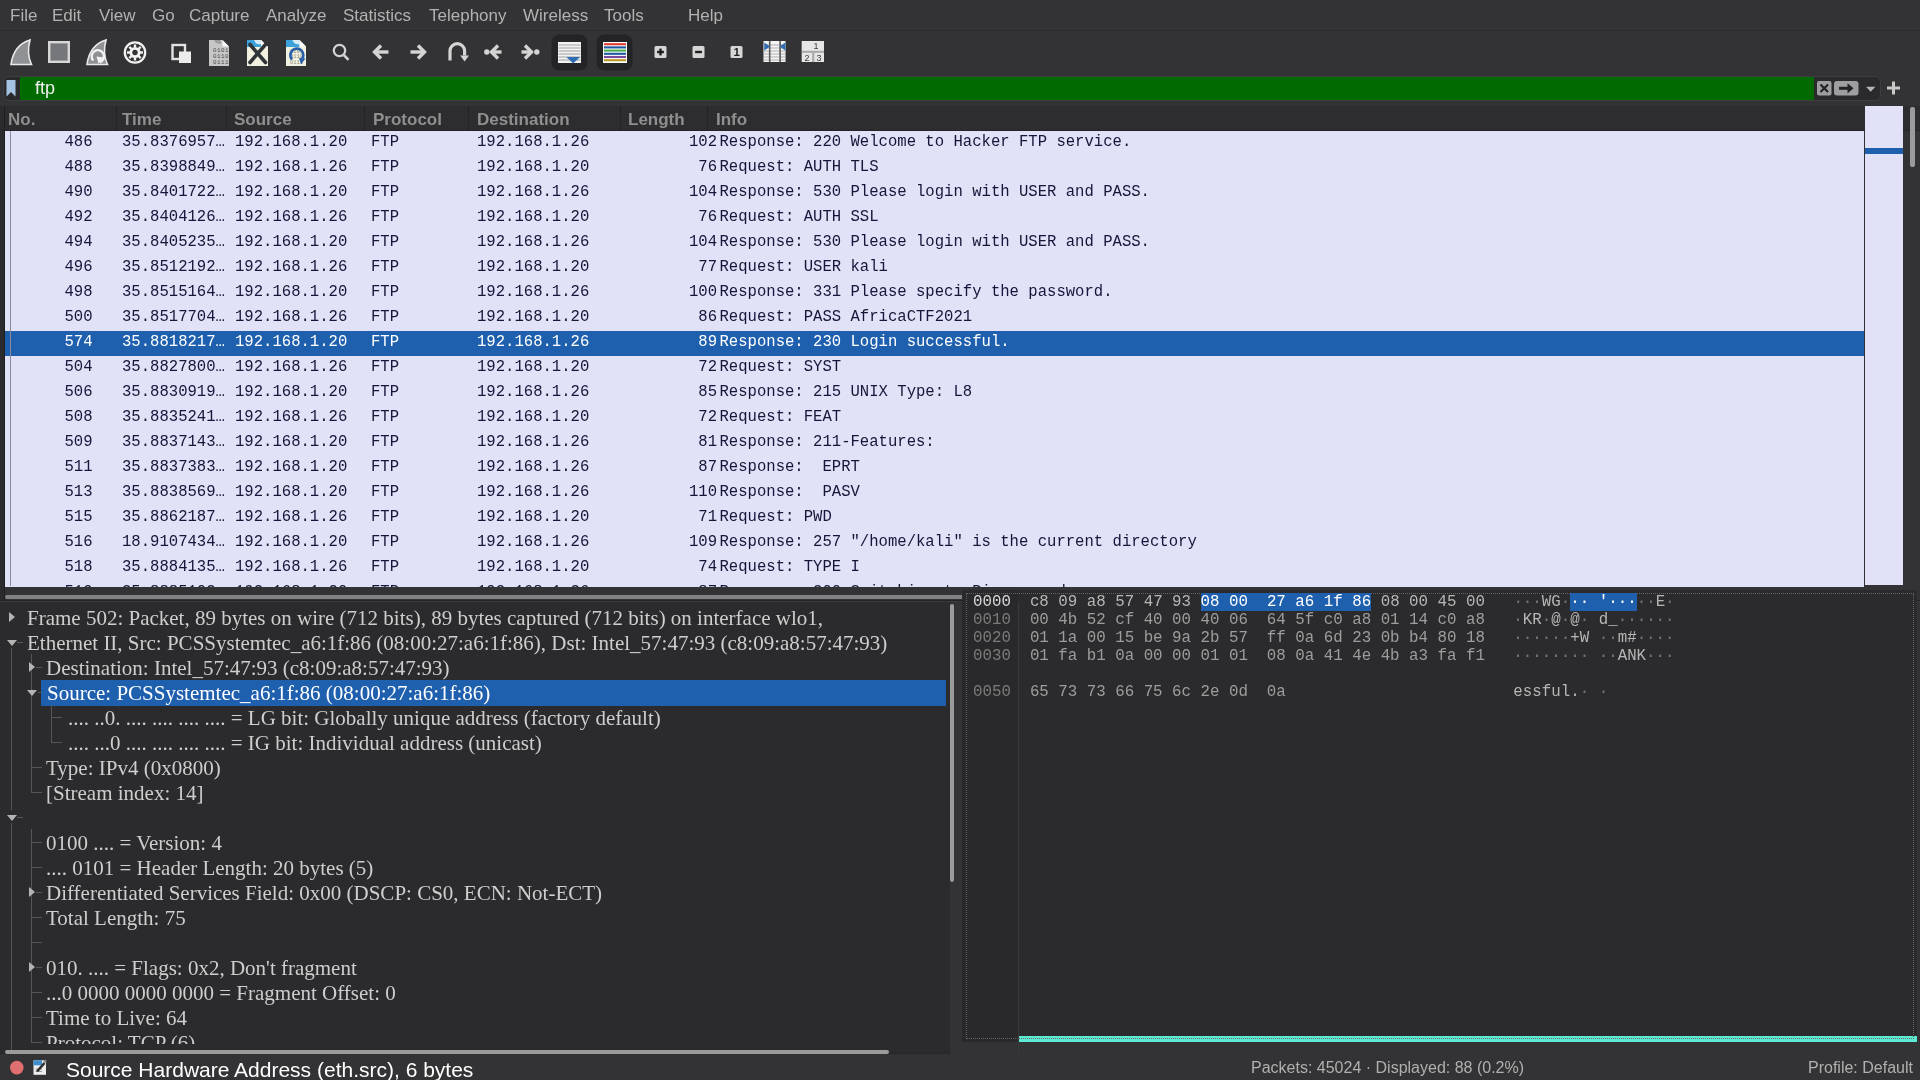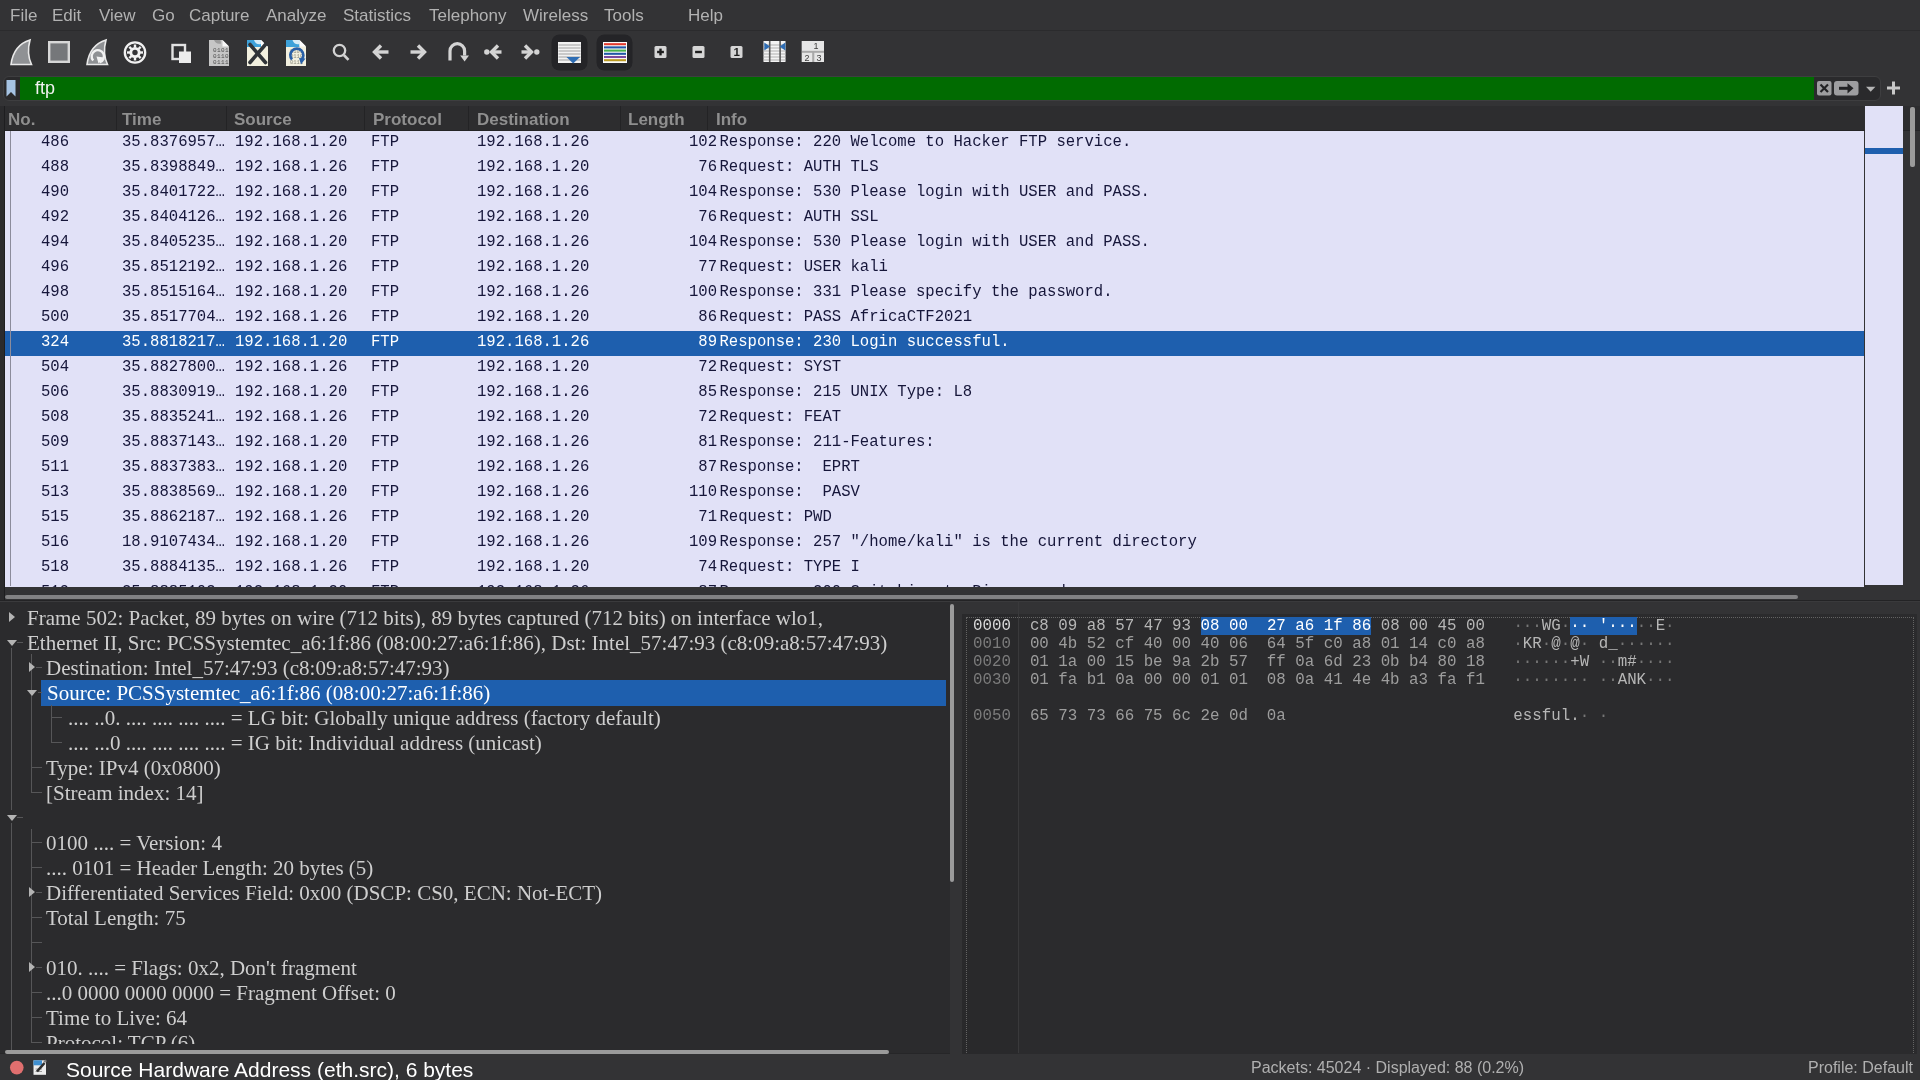--- a/index.html
+++ b/index.html
@@ -14,21 +14,21 @@
 #filterbar{position:absolute;top:72px;left:0;width:1920px;height:34px;background:#333335}
 #filterwrap{position:absolute;top:4px;left:3px;width:1878px;height:25px;background:#2a2a2c;border:1px solid #3e3e40;border-radius:6px}
 #filtergreen{position:absolute;top:5px;left:20px;width:1794px;height:23px;background:#016b01;color:#f2f2f2;font-size:18px;line-height:23px}
 #filtergreen span{margin-left:15px}
 
 #plheader{position:absolute;top:106px;left:0;width:1920px;height:25px;background:#2d2d2f;border-bottom:1px solid #242426}
 #plheader span{position:absolute;top:0;height:25px;line-height:28px;color:#8f8f8f;font-size:17px;font-weight:600}
 #plheader i{position:absolute;top:0;width:1px;height:25px;background:#232325}
 .prow{position:absolute;left:5px;width:1859px;height:25px;background:#e1e1f7;font-family:"Liberation Mono",monospace;font-size:15.6px;color:#16163a;white-space:pre}
 .prow span{position:absolute;top:-1px;height:25px;line-height:25px}
-.prow .no{left:36px;width:75px;text-align:left}
+.prow .no{left:36px;width:75px;text-align:center}
 .prow .tm{left:117px}
 .prow .sr{left:230px}
 .prow .pr{left:366px}
 .prow .ds{left:472px}
 .prow .ln{left:631px;width:81px;text-align:right}
 .prow .in{left:714.5px}
 .prow.sel{background:#1e5fae;color:#fff;height:26px}
 
 #minimap{position:absolute;top:106px;left:1865px;width:38px;height:479px;background:#e1e1f7}
 #minimapline{position:absolute;top:148px;left:1865px;width:38px;height:6px;background:#1e5fae}
@@ -38,21 +38,21 @@
 #details{position:absolute;top:602px;left:0;width:950px;height:452px;background:#2b2b2d;overflow:hidden;border-bottom:1px solid #262628}
 .dline{position:absolute;left:0;width:956px;height:25px;line-height:25px;font-family:Liberation Serif, serif;font-size:21px;color:#cecece;white-space:pre}
 .dsel{position:absolute;left:41px;width:905px;height:26px;background:#1e5fae}
 .tri{position:absolute;width:0;height:0}
 .trir{border-left:6.5px solid #b4b4b4;border-top:5.5px solid transparent;border-bottom:5.5px solid transparent}
 .trid{border-top:6.5px solid #b4b4b4;border-left:5.5px solid transparent;border-right:5.5px solid transparent}
 .guide{position:absolute;background:#565658}
 #dvscroll{position:absolute;top:604px;left:950px;width:4px;height:278px;background:#9b9b9b;border-radius:2px}
 #dhscroll{position:absolute;top:1050px;left:5px;width:884px;height:4px;background:#9b9b9b;border-radius:2px}
 
-#hexpane{position:absolute;top:614px;left:962px;width:955px;height:452px;background:#2b2b2d;border-bottom:1px solid #5eead4}
+#hexpane{position:absolute;top:590px;left:962px;width:955px;height:452px;background:#2b2b2d;border-bottom:6px solid #5eead4}
 #hexfocus{position:absolute;top:3px;left:4px;width:948px;height:446px;border:1px dotted #636363}
 .hline{position:absolute;left:11px;height:18px;line-height:18px;font-family:"Liberation Mono",monospace;font-size:15.8px;color:#9d9d9d;white-space:pre}
 .hline .off{color:#7b7b7b}
 .hline .hl{background:#1e5fae;color:#fff}
 .hline .dt{color:#767676}
 .hline .br{color:#b6b6b6}
 #hexline{position:absolute;top:602px;left:1018px;width:1px;height:451px;background:#39393b}
 
 #statusbar{position:absolute;top:1054px;left:0;width:1920px;height:26px;background:#333335;color:#b0b0b0;font-size:16px}
 </style>
@@ -259,21 +259,21 @@
 <div style="position:absolute;top:106px;left:4px;width:1px;height:494px;background:#1e1e20"></div>
 <div id="rows">
 <div class="prow" style="top:131px"><span class="no">486</span><span class="tm">35.8376957…</span><span class="sr">192.168.1.20</span><span class="pr">FTP</span><span class="ds">192.168.1.26</span><span class="ln">102</span><span class="in">Response: 220 Welcome to Hacker FTP service.</span></div>
 <div class="prow" style="top:156px"><span class="no">488</span><span class="tm">35.8398849…</span><span class="sr">192.168.1.26</span><span class="pr">FTP</span><span class="ds">192.168.1.20</span><span class="ln">76</span><span class="in">Request: AUTH TLS</span></div>
 <div class="prow" style="top:181px"><span class="no">490</span><span class="tm">35.8401722…</span><span class="sr">192.168.1.20</span><span class="pr">FTP</span><span class="ds">192.168.1.26</span><span class="ln">104</span><span class="in">Response: 530 Please login with USER and PASS.</span></div>
 <div class="prow" style="top:206px"><span class="no">492</span><span class="tm">35.8404126…</span><span class="sr">192.168.1.26</span><span class="pr">FTP</span><span class="ds">192.168.1.20</span><span class="ln">76</span><span class="in">Request: AUTH SSL</span></div>
 <div class="prow" style="top:231px"><span class="no">494</span><span class="tm">35.8405235…</span><span class="sr">192.168.1.20</span><span class="pr">FTP</span><span class="ds">192.168.1.26</span><span class="ln">104</span><span class="in">Response: 530 Please login with USER and PASS.</span></div>
 <div class="prow" style="top:256px"><span class="no">496</span><span class="tm">35.8512192…</span><span class="sr">192.168.1.26</span><span class="pr">FTP</span><span class="ds">192.168.1.20</span><span class="ln">77</span><span class="in">Request: USER kali</span></div>
 <div class="prow" style="top:281px"><span class="no">498</span><span class="tm">35.8515164…</span><span class="sr">192.168.1.20</span><span class="pr">FTP</span><span class="ds">192.168.1.26</span><span class="ln">100</span><span class="in">Response: 331 Please specify the password.</span></div>
 <div class="prow" style="top:306px"><span class="no">500</span><span class="tm">35.8517704…</span><span class="sr">192.168.1.26</span><span class="pr">FTP</span><span class="ds">192.168.1.20</span><span class="ln">86</span><span class="in">Request: PASS AfricaCTF2021</span></div>
-<div class="prow sel" style="top:331px"><span class="no">324</span><span class="tm">35.8818217…</span><span class="sr">192.168.1.20</span><span class="pr">FTP</span><span class="ds">192.168.1.26</span><span class="ln">89</span><span class="in">Response: 230 Login successful.</span></div>
+<div class="prow sel" style="top:331px"><span class="no">574</span><span class="tm">35.8818217…</span><span class="sr">192.168.1.20</span><span class="pr">FTP</span><span class="ds">192.168.1.26</span><span class="ln">89</span><span class="in">Response: 230 Login successful.</span></div>
 <div class="prow" style="top:356px"><span class="no">504</span><span class="tm">35.8827800…</span><span class="sr">192.168.1.26</span><span class="pr">FTP</span><span class="ds">192.168.1.20</span><span class="ln">72</span><span class="in">Request: SYST</span></div>
 <div class="prow" style="top:381px"><span class="no">506</span><span class="tm">35.8830919…</span><span class="sr">192.168.1.20</span><span class="pr">FTP</span><span class="ds">192.168.1.26</span><span class="ln">85</span><span class="in">Response: 215 UNIX Type: L8</span></div>
 <div class="prow" style="top:406px"><span class="no">508</span><span class="tm">35.8835241…</span><span class="sr">192.168.1.26</span><span class="pr">FTP</span><span class="ds">192.168.1.20</span><span class="ln">72</span><span class="in">Request: FEAT</span></div>
 <div class="prow" style="top:431px"><span class="no">509</span><span class="tm">35.8837143…</span><span class="sr">192.168.1.20</span><span class="pr">FTP</span><span class="ds">192.168.1.26</span><span class="ln">81</span><span class="in">Response: 211-Features:</span></div>
 <div class="prow" style="top:456px"><span class="no">511</span><span class="tm">35.8837383…</span><span class="sr">192.168.1.20</span><span class="pr">FTP</span><span class="ds">192.168.1.26</span><span class="ln">87</span><span class="in">Response:  EPRT</span></div>
 <div class="prow" style="top:481px"><span class="no">513</span><span class="tm">35.8838569…</span><span class="sr">192.168.1.20</span><span class="pr">FTP</span><span class="ds">192.168.1.26</span><span class="ln">110</span><span class="in">Response:  PASV</span></div>
 <div class="prow" style="top:506px"><span class="no">515</span><span class="tm">35.8862187…</span><span class="sr">192.168.1.26</span><span class="pr">FTP</span><span class="ds">192.168.1.20</span><span class="ln">71</span><span class="in">Request: PWD</span></div>
 <div class="prow" style="top:531px"><span class="no">516</span><span class="tm">18.9107434…</span><span class="sr">192.168.1.20</span><span class="pr">FTP</span><span class="ds">192.168.1.26</span><span class="ln">109</span><span class="in">Response: 257 "/home/kali" is the current directory</span></div>
 <div class="prow" style="top:556px"><span class="no">518</span><span class="tm">35.8884135…</span><span class="sr">192.168.1.26</span><span class="pr">FTP</span><span class="ds">192.168.1.20</span><span class="ln">74</span><span class="in">Request: TYPE I</span></div>
 <div class="prow" style="top:581px;height:6px;overflow:hidden"><span class="no">519</span><span class="tm">35.8885103…</span><span class="sr">192.168.1.20</span><span class="pr">FTP</span><span class="ds">192.168.1.26</span><span class="ln">87</span><span class="in">Response: 200 Switching to Binary mode.</span></div>

